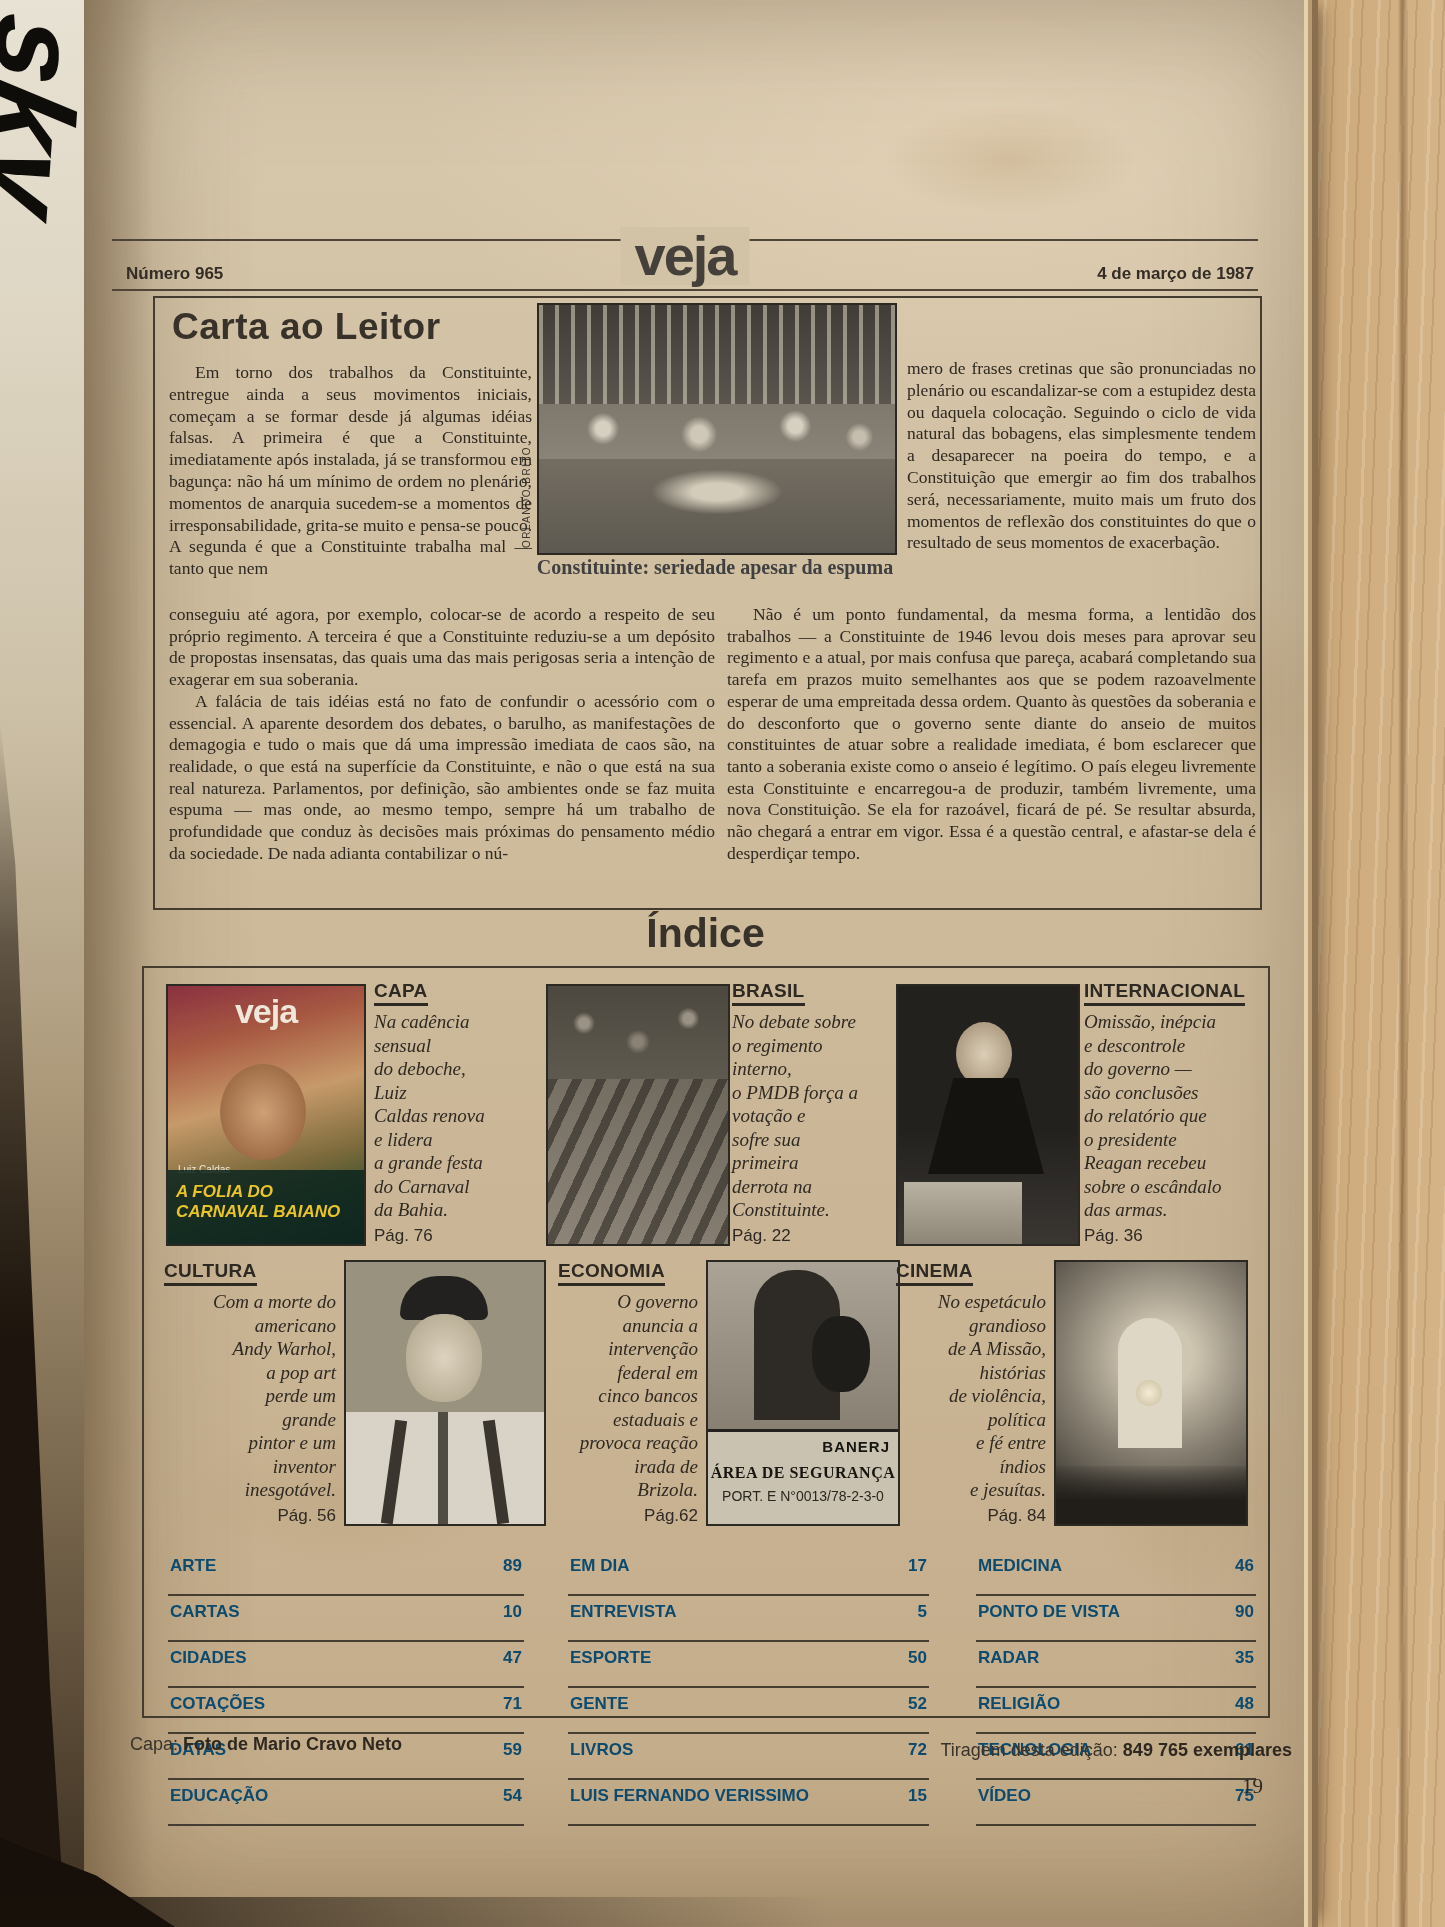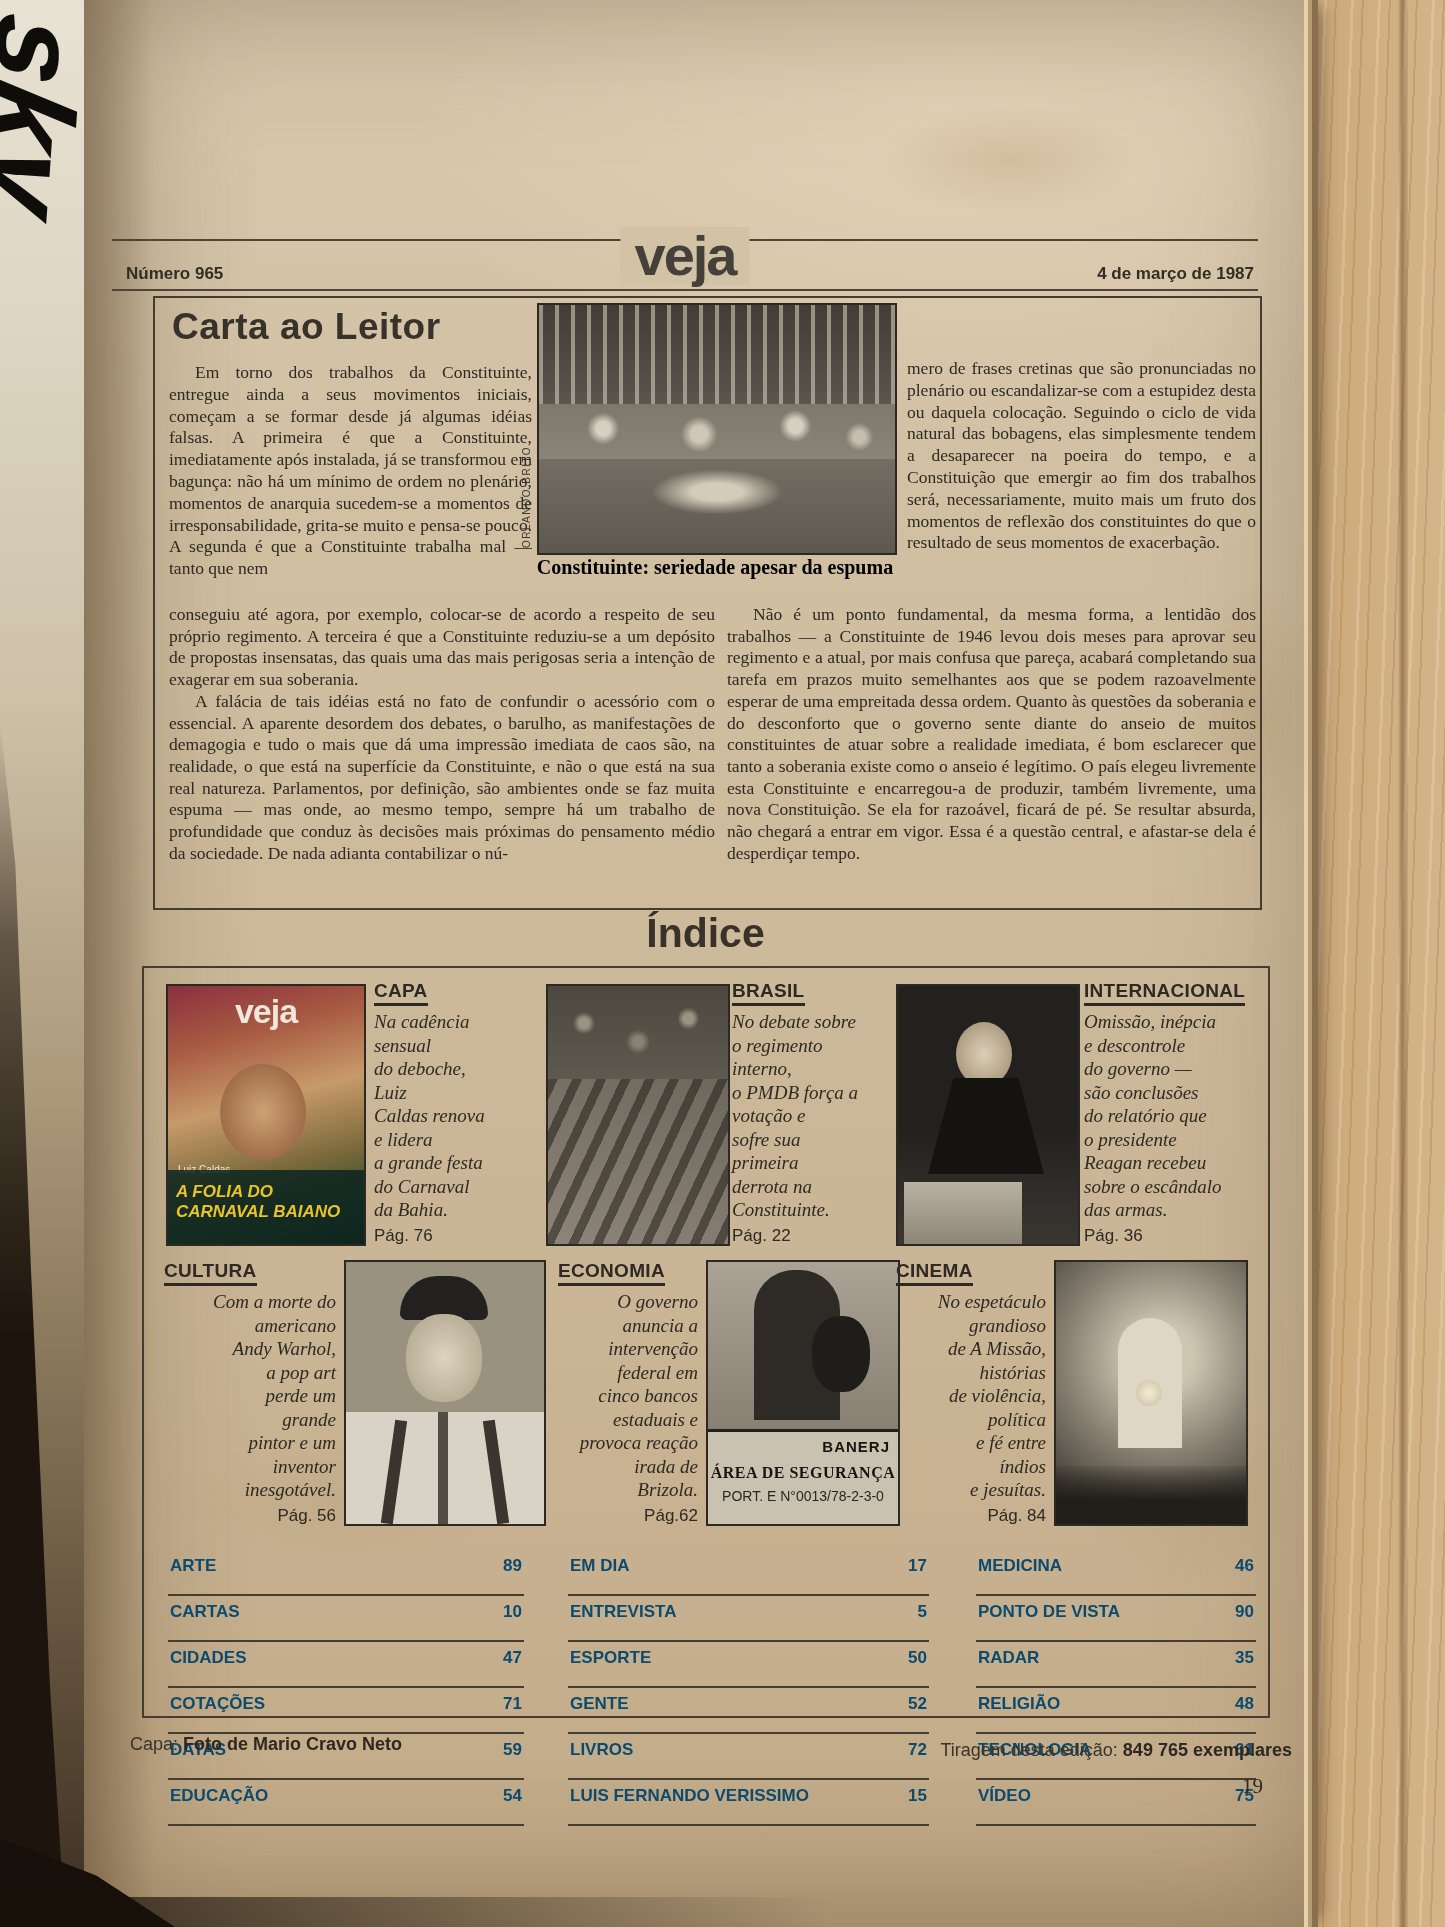--- a/index.html
+++ b/index.html
@@ -74,21 +74,21 @@
       radial-gradient(circle at 72% 40%, #d6d0c1 0 7px, rgba(0,0,0,0) 16px),
       radial-gradient(circle at 90% 60%, #c5beae 0 6px, rgba(0,0,0,0) 14px),
       linear-gradient(180deg,#7e786d,#8a8478);}
   .pm-bot{position:absolute;left:0;top:62%;width:100%;height:38%;
     background:
       radial-gradient(ellipse at 50% 35%, #d3ccba 0 10%, rgba(0,0,0,0) 26%),
       linear-gradient(180deg,#736d62,#5e5950);}
   .pm-credit{position:absolute;left:366px;top:250px;transform:rotate(-90deg);transform-origin:left top;
     font-size:10px;letter-spacing:1.5px;color:#3c362d;}
   .carta-caption{position:absolute;left:376px;top:258px;width:368px;text-align:center;
-    font-family:"Liberation Serif",serif;font-weight:bold;font-size:20px;color:#000000;}
+    font-family:"Liberation Serif",serif;font-weight:bold;font-size:20px;color:#404040;}
   
   .indice-title{left:153px;top:910px;width:1105px;text-align:center;
     font-weight:bold;font-size:41px;color:#38322a;}
   .indice-box{left:142px;top:966px;width:1124px;height:748px;border:2px solid #453c30;}
   .fig{position:absolute;border:2px solid #2c2822;overflow:hidden;}
   .feat-head{display:inline-block;font-weight:bold;font-size:19px;letter-spacing:.3px;color:#2e2922;
     border-bottom:3px solid #2e2922;padding-bottom:1px;margin-bottom:4px;}
   .feat-text{font-family:"Liberation Serif",serif;font-style:italic;font-size:19px;line-height:23.5px;
     color:#2e2922;white-space:pre-line;}
   .feat-page{font-weight:normal;font-size:17px;color:#2e2922;margin-top:4px;}

